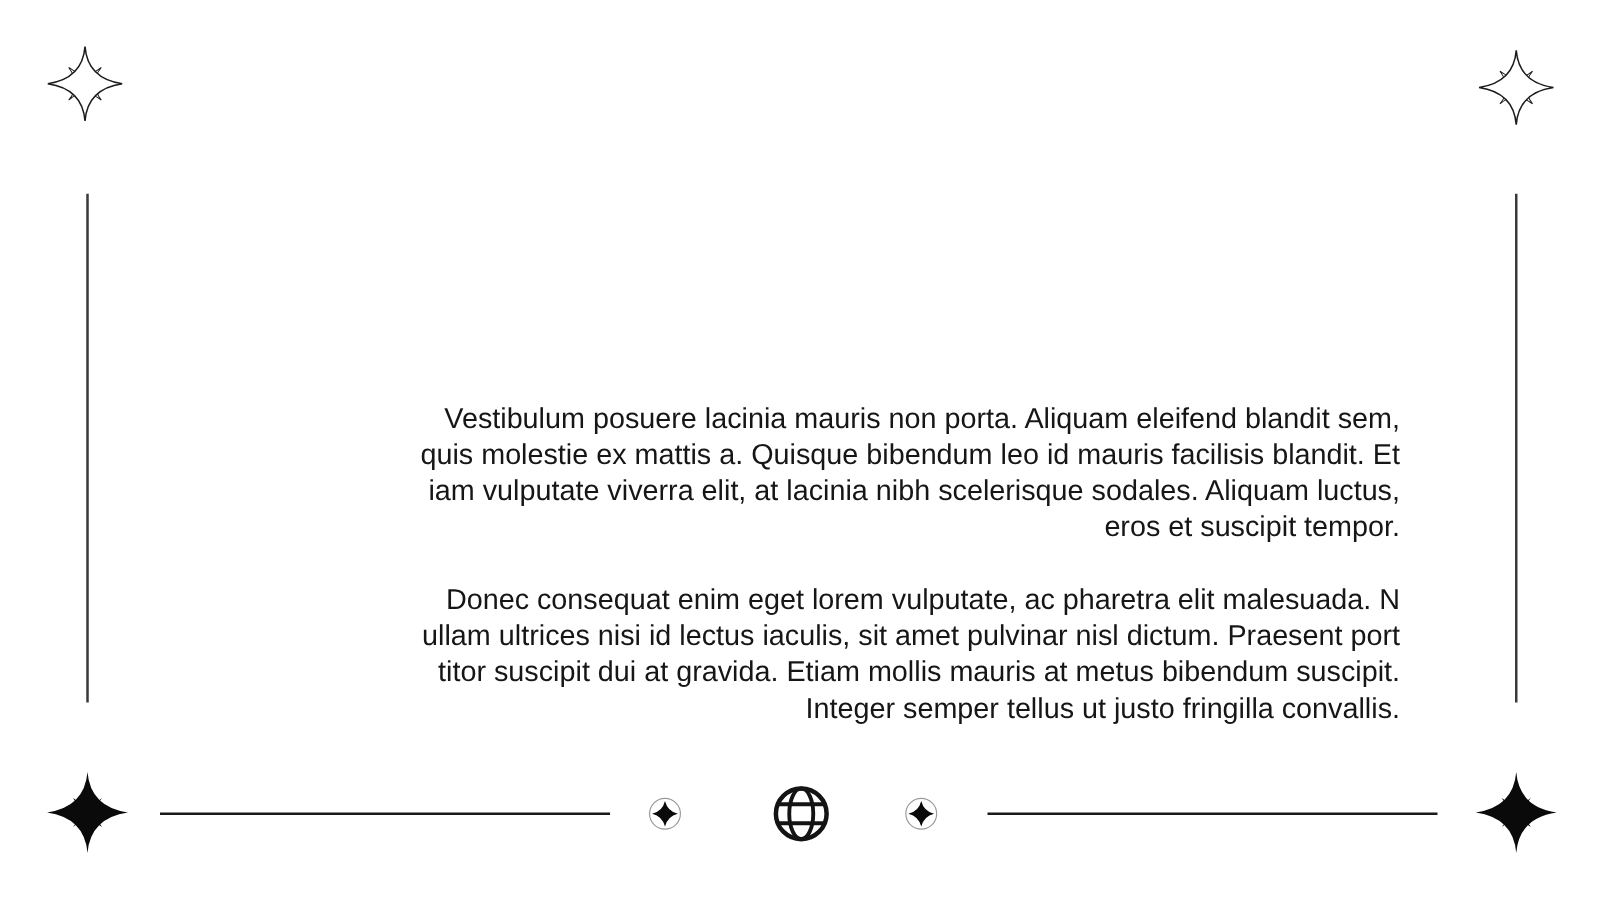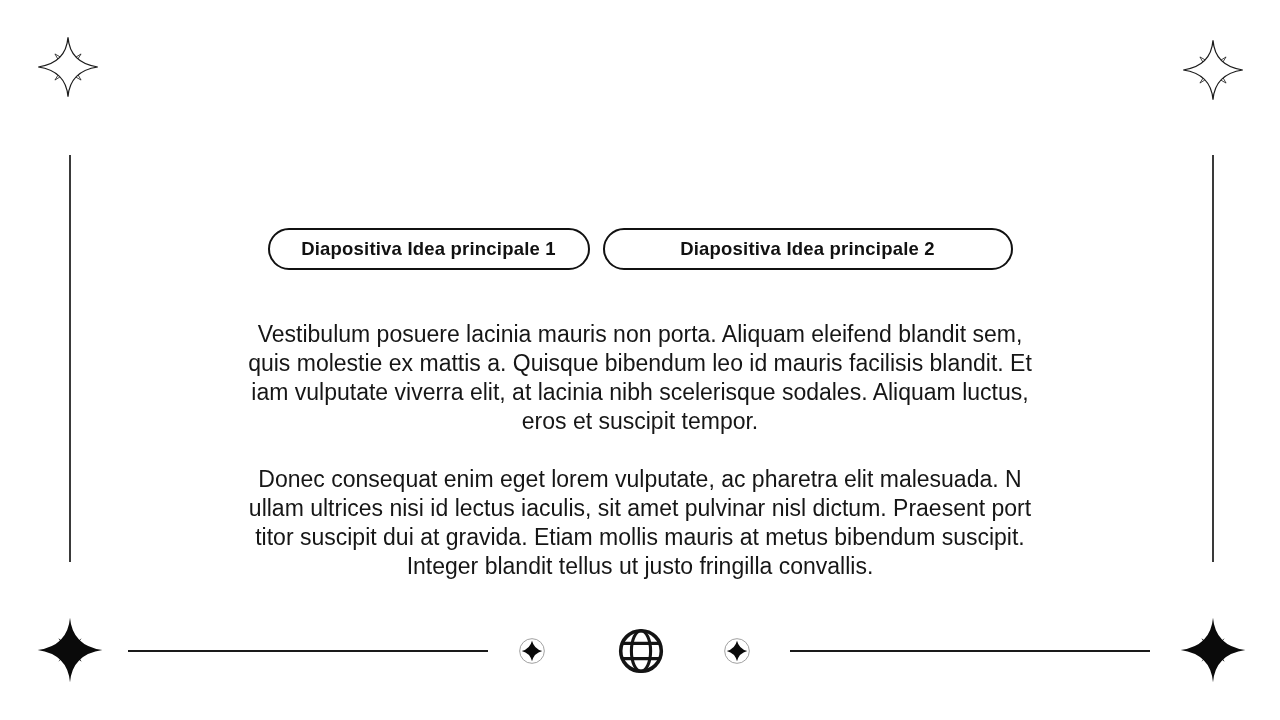--- a/index.html
+++ b/index.html
@@ -74,20 +74,21 @@
     width: 960px;
     text-align: center;
     color: #161616;
     font-size: 23px;
     line-height: 29px;
     font-weight: 400;
   }
   .bodytext p {
     margin: 0 0 29px 0;
     white-space: pre-line;
+    text-align: right;
   }
   .bodytext p:last-child { margin-bottom: 0; }
 
   
   .hline {
     position: absolute;
     top: 650px; height: 2px;
     background: #1a1a1a;
   }
   .hline.left  { left: 128px; width: 360px; }
@@ -115,38 +116,30 @@
         <path transform="rotate(45) scale(0.62)" d="M0,-48 Q3.4,-6.5 48,0 Q3.4,6.5 0,48 Q-3.4,6.5 -48,0 Q-3.4,-6.5 0,-48 Z"></path>
         <path d="M0,-48 Q3.2,-6.5 48,0 Q3.2,6.5 0,48 Q-3.2,6.5 -48,0 Q-3.2,-6.5 0,-48 Z"></path>
       </g>
     </svg>
   </span>
 
   <div class="vline left"></div>
   <div class="vline right"></div>
 
 
-  <div class="tabs">
-    <button class="pill p1">
-      <span>Diapositiva Idea principale 1</span>
-    </button>
-    <button class="pill p2">
-      <span>Diapositiva Idea principale 2</span>
-    </button>
-  </div>
 
   <div class="bodytext">
     <p>Vestibulum posuere lacinia mauris non porta. Aliquam eleifend blandit sem,
 quis molestie ex mattis a. Quisque bibendum leo id mauris facilisis blandit. Et
 iam vulputate viverra elit, at lacinia nibh scelerisque sodales. Aliquam luctus,
 eros et suscipit tempor.</p>
     <p>Donec consequat enim eget lorem vulputate, ac pharetra elit malesuada. N
 ullam ultrices nisi id lectus iaculis, sit amet pulvinar nisl dictum. Praesent port
 titor suscipit dui at gravida. Etiam mollis mauris at metus bibendum suscipit.
-Integer blandit tellus ut justo fringilla convallis.</p>
+Integer semper tellus ut justo fringilla convallis.</p>
   </div>
 
   <span class="abs" style="left:37px; top:616px;">
     <svg width="66" height="68" viewBox="-50 -50 100 100">
       <g fill="#0a0a0a">
         <path transform="rotate(45) scale(0.52)" d="M0,-48 Q3.4,-6.5 48,0 Q3.4,6.5 0,48 Q-3.4,6.5 -48,0 Q-3.4,-6.5 0,-48 Z"></path>
         <path d="M0,-49 Q3.6,-6.5 49,0 Q3.6,6.5 0,49 Q-3.6,6.5 -49,0 Q-3.6,-6.5 0,-49 Z"></path>
       </g>
     </svg>
   </span>

